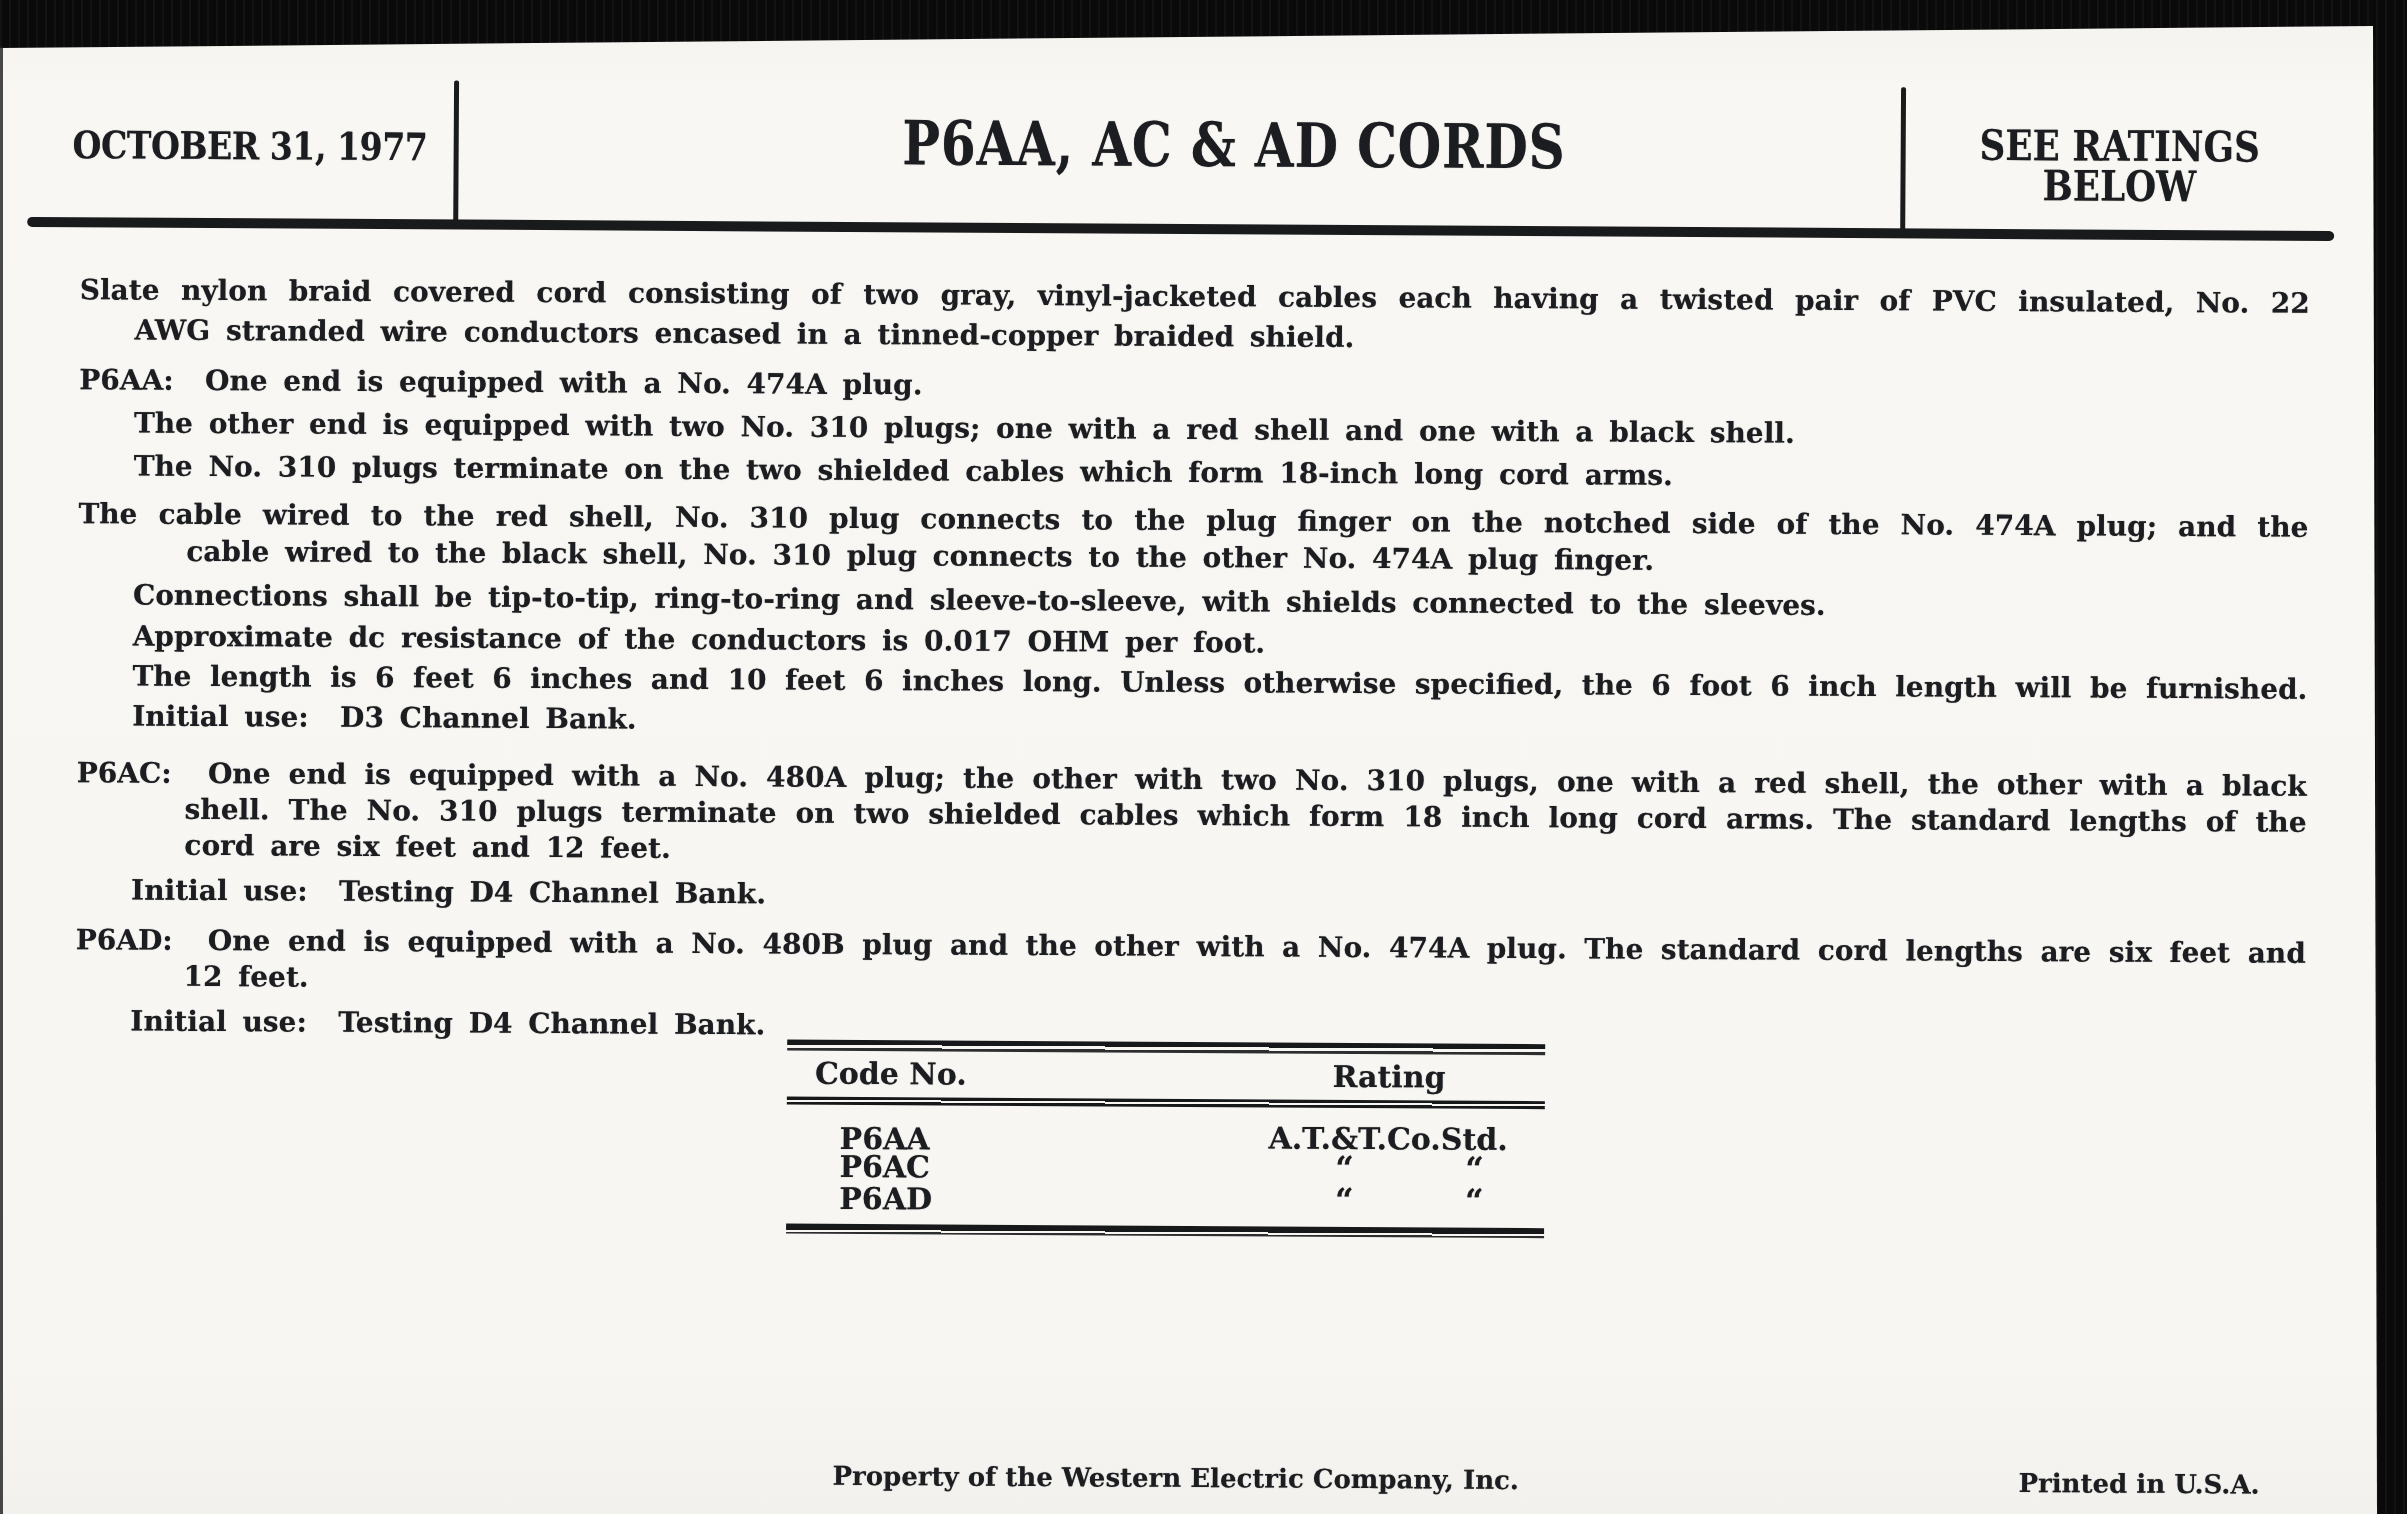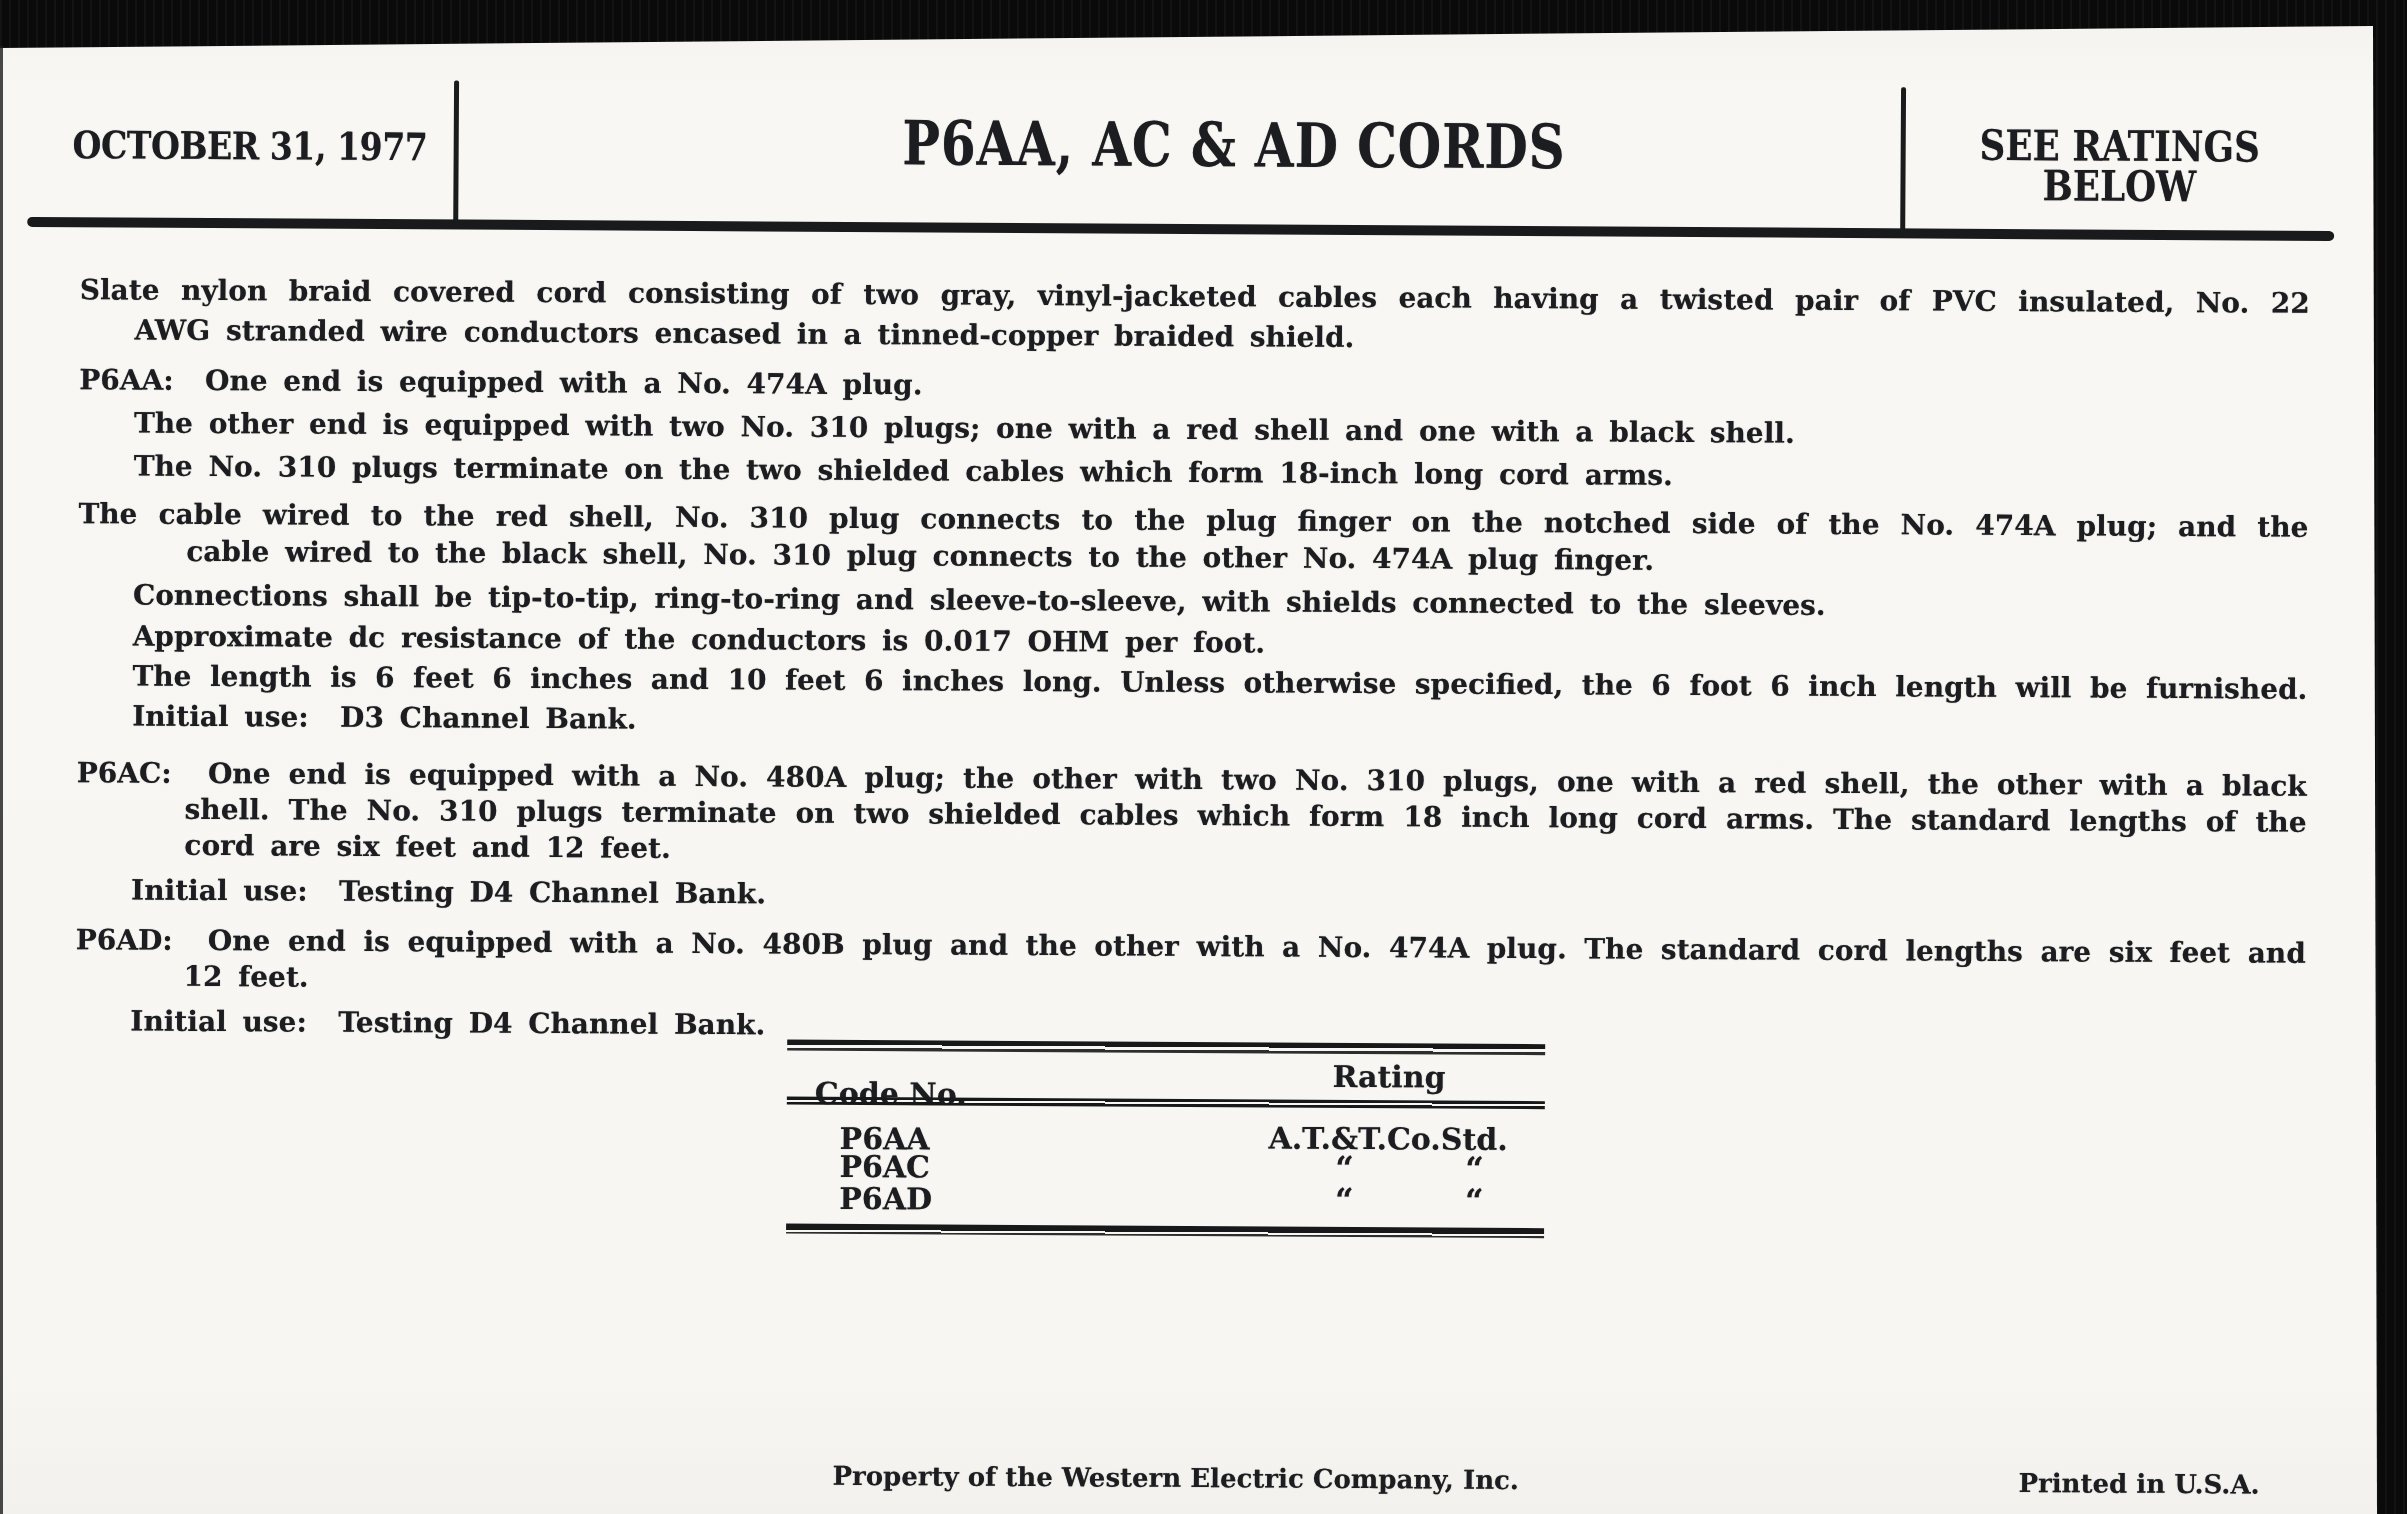--- a/index.html
+++ b/index.html
@@ -36,21 +36,21 @@
   .ia{margin-left:77px;}
   .ib{margin-left:132px;}
   .ic{margin-left:185px;}
   .just{white-space:normal;text-align:justify;text-align-last:justify;word-spacing:2px;}
   
   .trule{position:absolute;left:789px;width:758px;}
   .trule.top{top:1042px;height:11px;background:linear-gradient(180deg,#17181a 0 5px,rgba(0,0,0,0) 5px 8px,rgba(23,24,26,0.9) 8px 11px);}
   .trule.sep{top:1099px;height:8px;background:linear-gradient(180deg,#17181a 0 3px,rgba(0,0,0,0) 3px 5px,#17181a 5px 8px);}
   .trule.bot{top:1226px;height:10px;background:linear-gradient(180deg,#17181a 0 6px,rgba(0,0,0,0) 6px 8px,rgba(23,24,26,0.9) 8px 10px);}
   .tcell{position:absolute;font-size:30px;line-height:34px;white-space:nowrap;}
-  .th-code{left:817px;top:1059px;margin-top:20px;}
+  .th-code{left:817px;top:1059px;}
   .th-rating{left:1272px;top:1059px;width:238px;text-align:center;}
   .code-1{left:842px;top:1124px;}
   .code-2{left:842px;top:1152px;}
   .code-3{left:842px;top:1184px;}
   .rating-1{left:1242px;top:1121px;width:297px;text-align:center;}
   .ditto{position:absolute;width:40px;text-align:center;font-size:32px;line-height:34px;}
   .d2l{left:1327px;top:1150px;} .d2r{left:1457px;top:1150px;}
   .d3l{left:1327px;top:1182px;} .d3r{left:1457px;top:1182px;}
   
   .foot{position:absolute;top:1463px;font-size:26px;line-height:30px;white-space:nowrap;}

